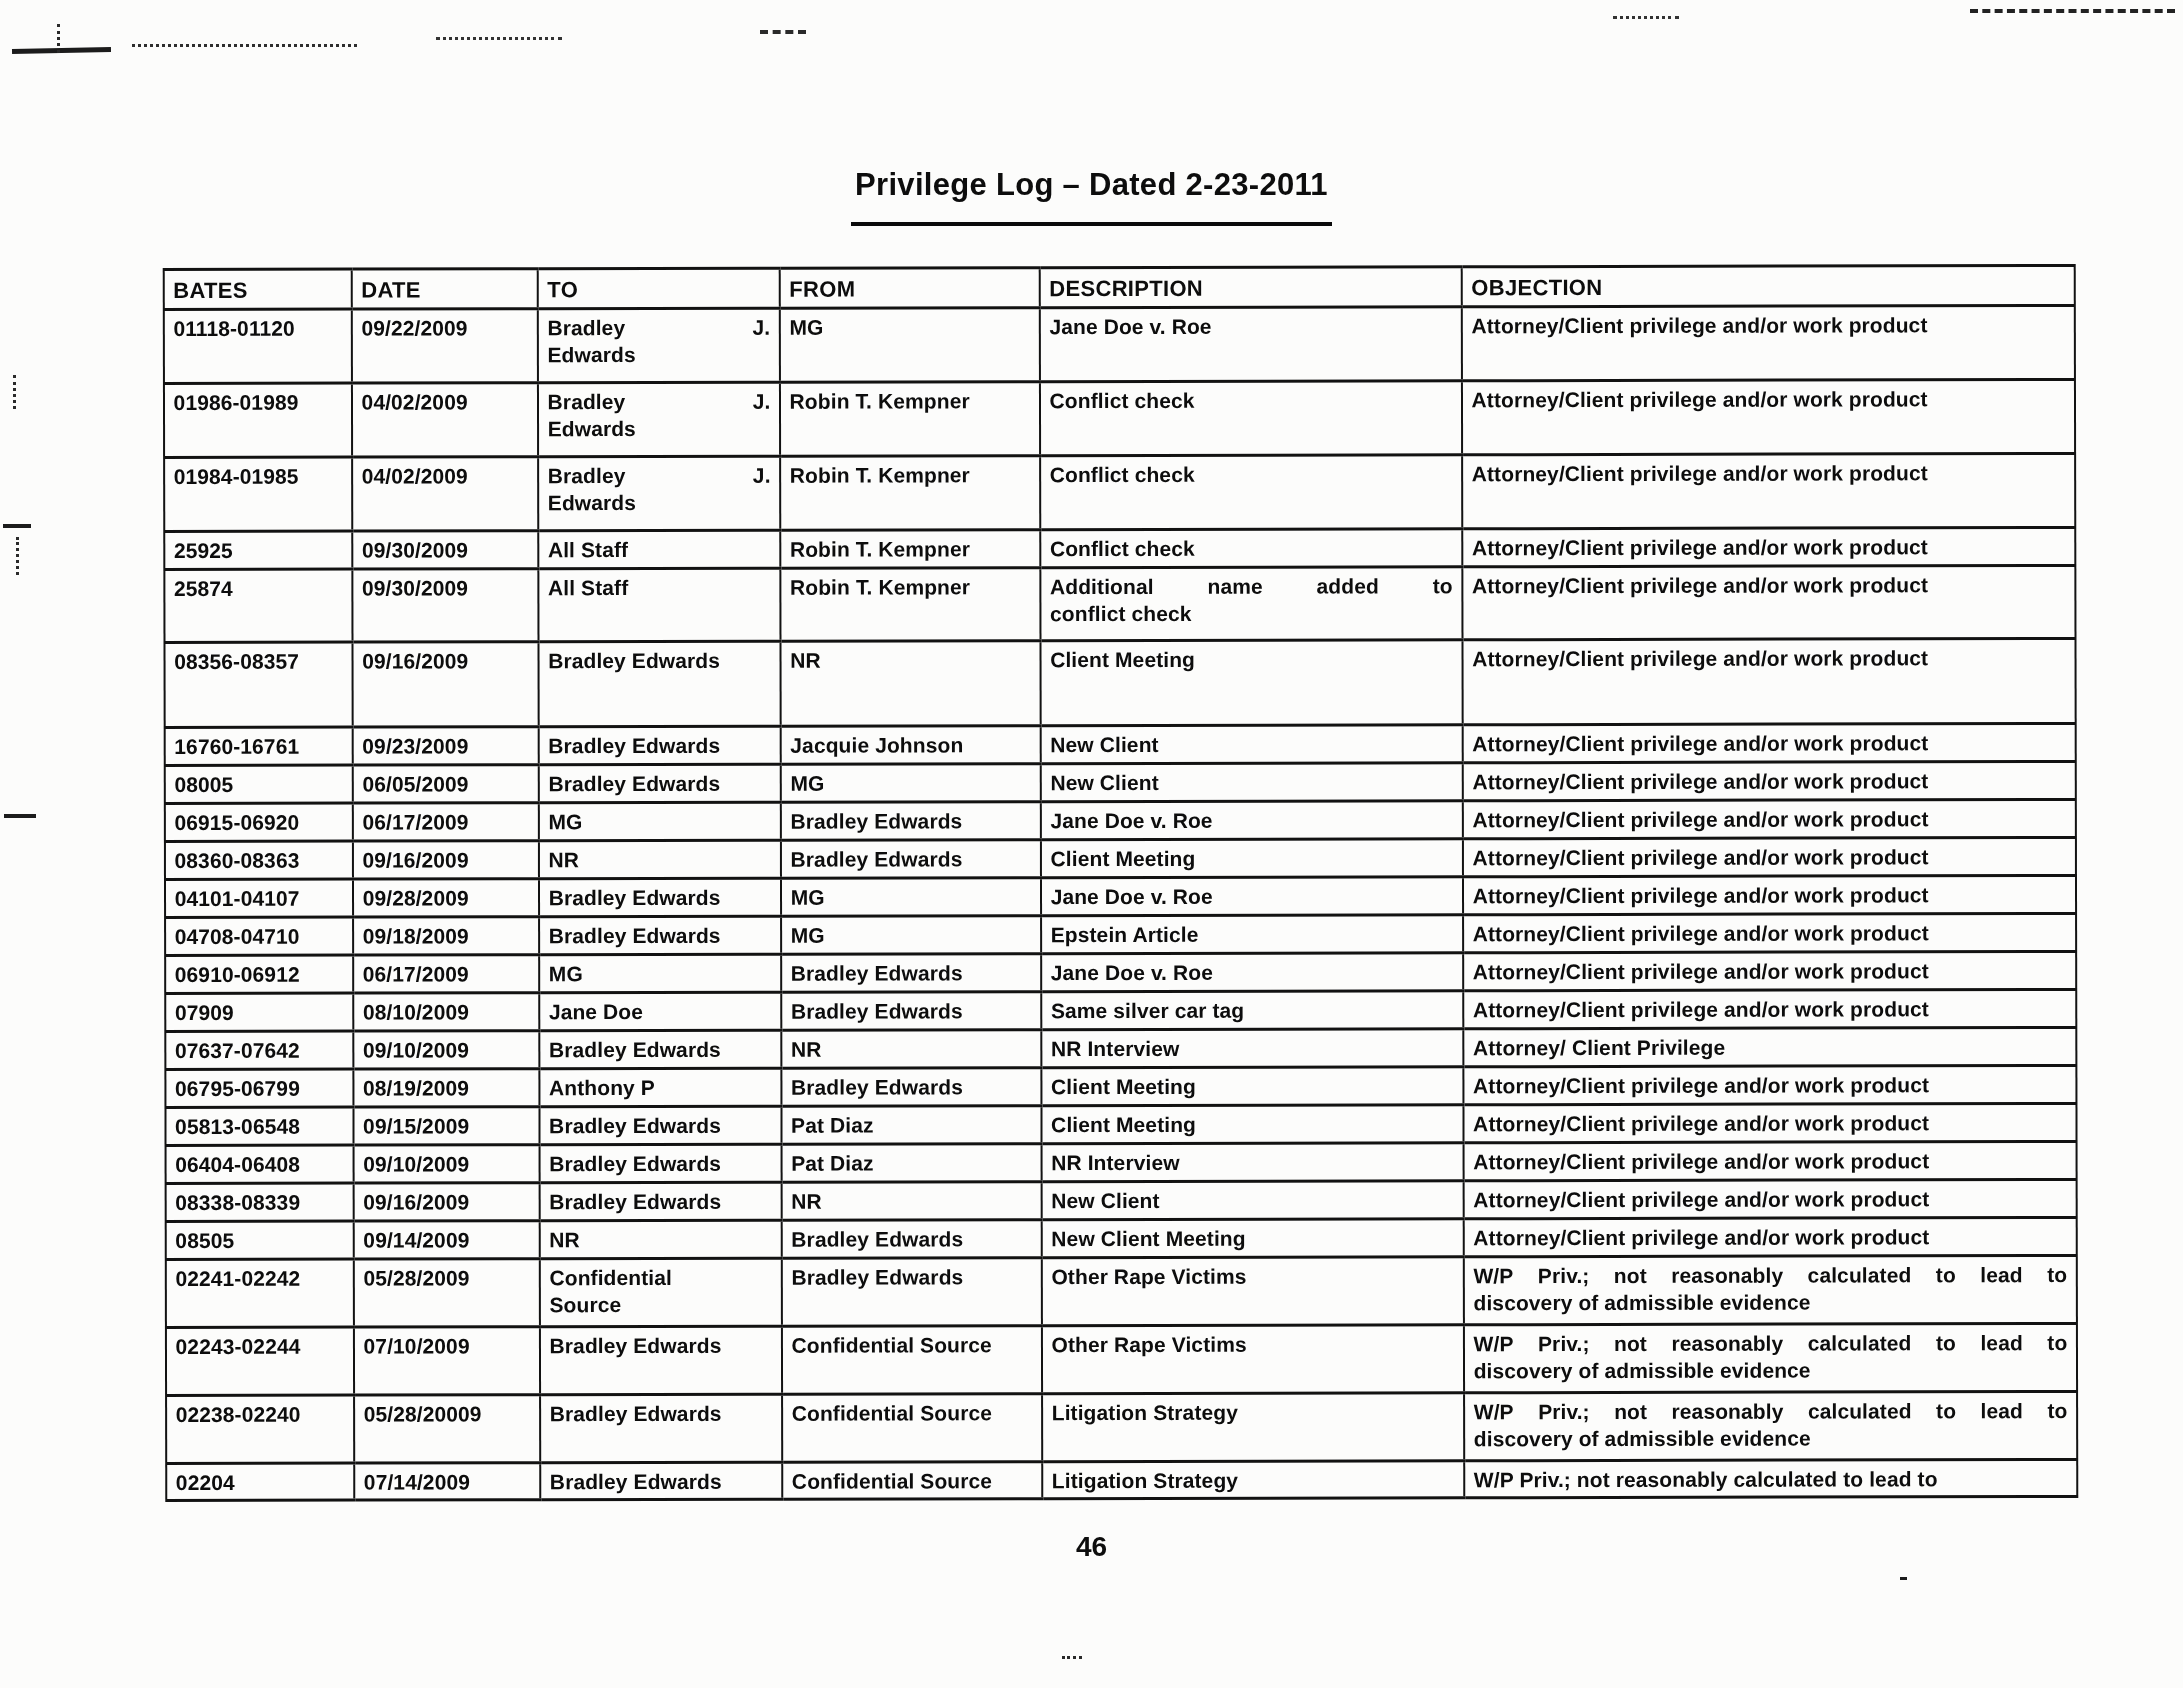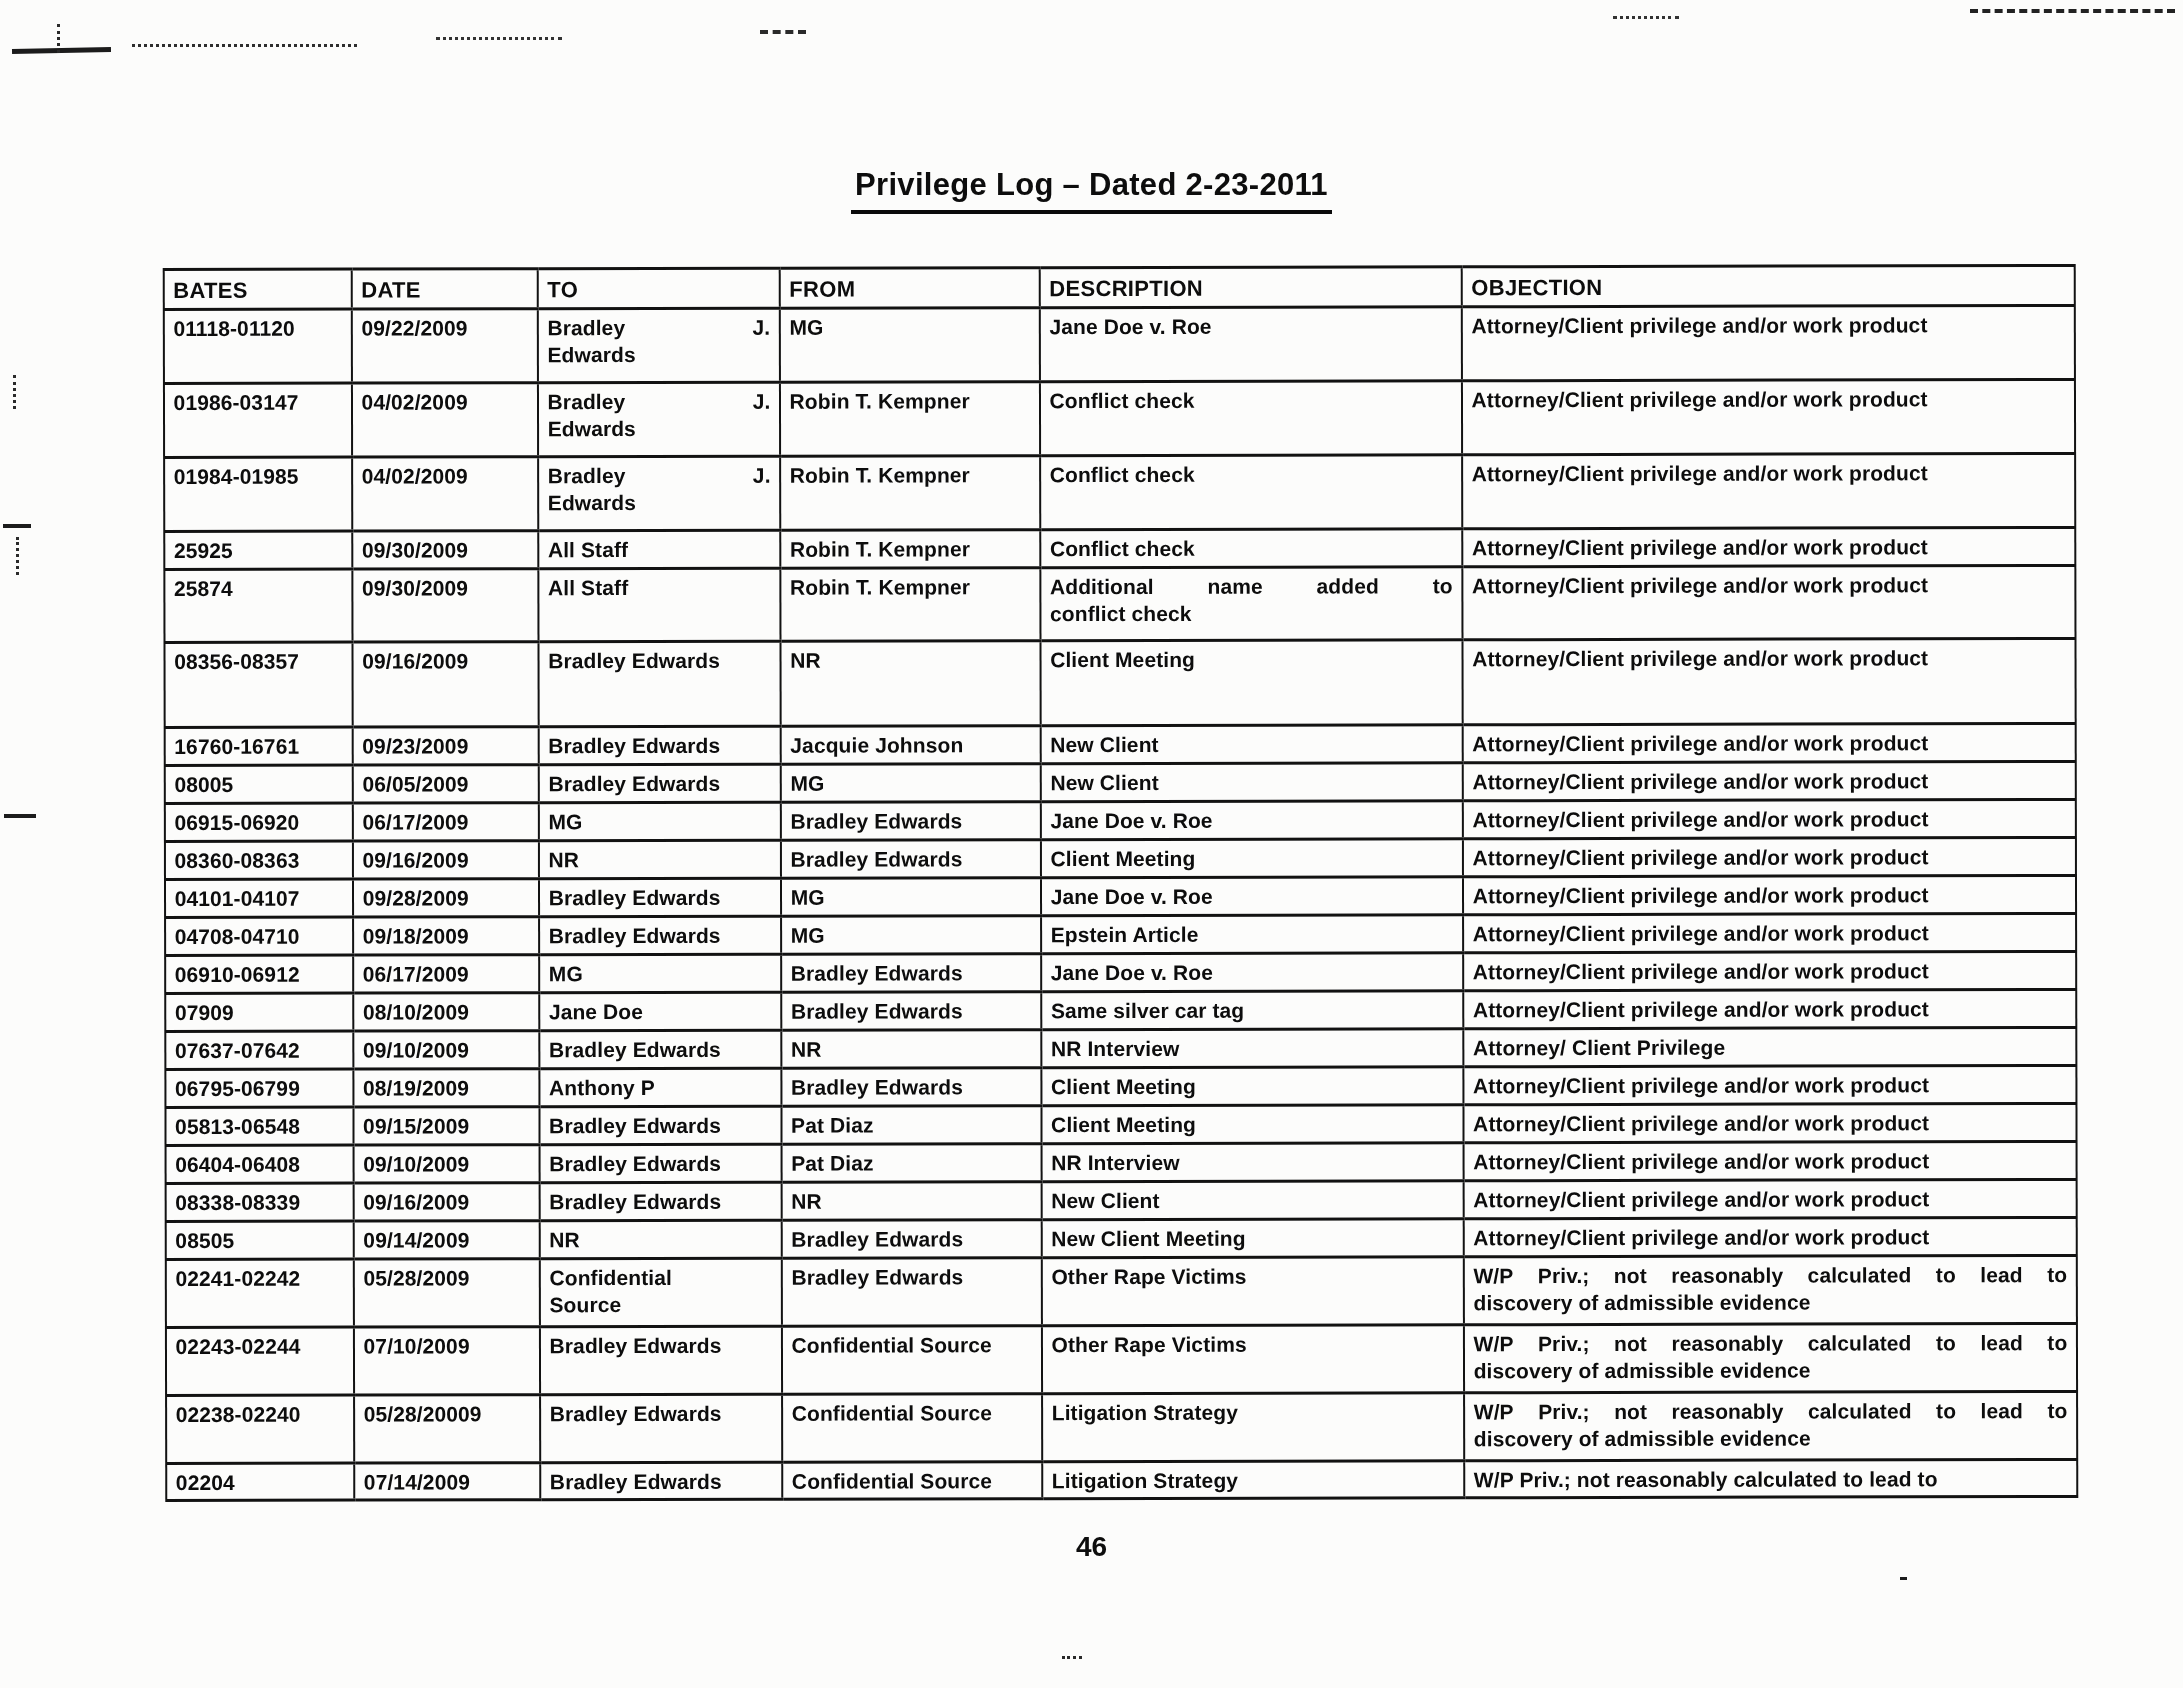--- a/index.html
+++ b/index.html
@@ -3,21 +3,21 @@
 <meta charset="utf-8">
 <style>
   html,body{margin:0;padding:0;}
   body{
     width:2183px;height:1688px;position:relative;overflow:hidden;
     background:#fcfcfb;color:#0d0d0d;
     font-family:"Liberation Sans", sans-serif;
   }
   .titles{position:absolute;top:167px;left:0;width:100%;text-align:center;}
   .title-line{font-size:31px;font-weight:700;letter-spacing:0.3px;}
-  .title-line .ul{display:inline-block;border-bottom:4.6px solid #0a0a0a;padding:0 4px 7px 4px;}
+  .title-line .ul{display:inline-block;border-bottom:4.6px solid #0a0a0a;padding:0 4px 19px 4px;}
   .subtitle-line{margin-top:6.6px;font-size:32px;font-weight:700;letter-spacing:0.3px;}
   table.log-table{
     position:absolute;left:164px;top:266px;width:1912px;
     border-collapse:collapse;table-layout:fixed;
     transform:rotate(-0.12deg);
   }
   table.log-table th, table.log-table td{
     border:2px solid #121212;
     border-top-width:3.3px;border-bottom-width:3.3px;
     vertical-align:top;
@@ -88,21 +88,21 @@
             <span>Bradley</span>
             <span>J.</span>
           </div>
           <div>Edwards</div>
         </td>
         <td>MG</td>
         <td>Jane Doe v. Roe</td>
         <td>Attorney/Client privilege and/or work product</td>
       </tr>
       <tr style="height: 74px;">
-        <td>01986-03147</td>
+        <td>01986-01989</td>
         <td>04/02/2009</td>
         <td>
           <div class="jline">
             <span>Bradley</span>
             <span>J.</span>
           </div>
           <div>Edwards</div>
         </td>
         <td>Robin T. Kempner</td>
         <td>Conflict check</td>

